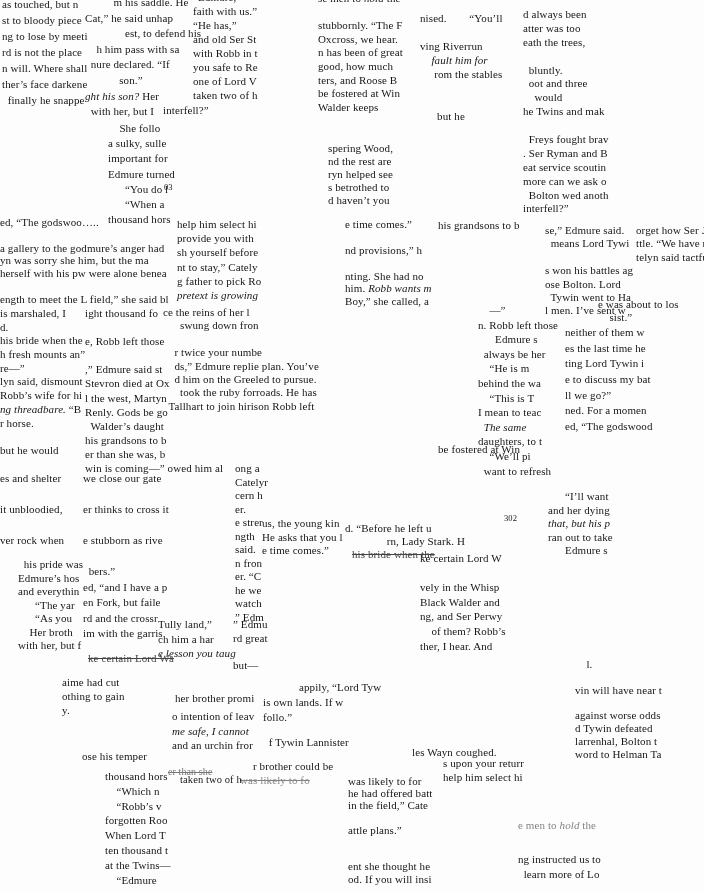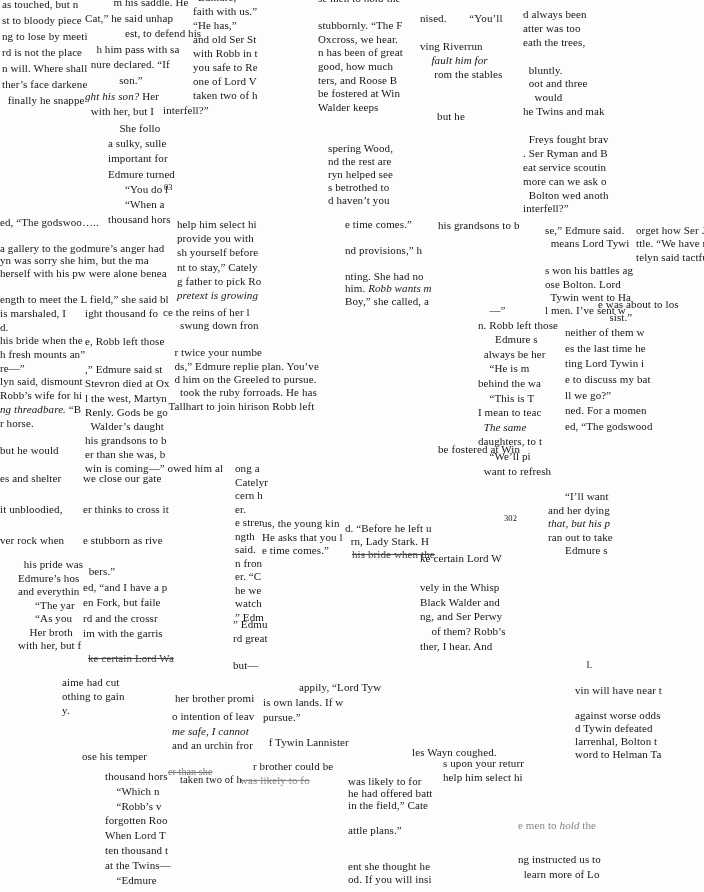--- a/index.html
+++ b/index.html
@@ -37,27 +37,28 @@
     <div class="frag" style="left: 163px; top: 306px;"><div class="line" style="height: 13.4px;"><span>ce the reins of her l</span></div><div class="line" style="height: 13.4px;"><span>      swung down fron</span></div><div class="line" style="height: 13.4px;"><span></span></div><div class="line" style="height: 13.4px;"><span>    r twice your numbe</span></div><div class="line" style="height: 13.4px;"><span>    ds,” Edmure replie plan. You’ve</span></div><div class="line" style="height: 13.4px;"><span>    d him on the Greeled to pursue.</span></div><div class="line" style="height: 13.4px;"><span>      took the ruby forroads. He has</span></div><div class="line" style="height: 13.4px;"><span>  Tallhart to join hirison Robb left</span></div></div>
     <div class="frag" style="left: 478px; top: 304px;"><div class="line" style="height: 14.6px;"><span>    —”</span></div><div class="line" style="height: 14.6px;"><span>n. Robb left those</span></div><div class="line" style="height: 14.6px;"><span>      Edmure s</span></div><div class="line" style="height: 14.6px;"><span>  always be her</span></div><div class="line" style="height: 14.6px;"><span>    “He is m</span></div><div class="line" style="height: 14.6px;"><span>behind the wa</span></div><div class="line" style="height: 14.6px;"><span>    “This is T</span></div><div class="line" style="height: 14.6px;"><span>I mean to teac</span></div><div class="line" style="height: 14.6px;"><span>  </span><span class="it">The same</span></div><div class="line" style="height: 14.6px;"><span>daughters, to t</span></div><div class="line" style="height: 14.6px;"><span>    “We’ll pi</span></div><div class="line" style="height: 14.6px;"><span>  want to refresh</span></div></div>
     <div class="frag" style="left: 565px; top: 326px;"><div class="line" style="height: 15.7px;"><span>neither of them w</span></div><div class="line" style="height: 15.7px;"><span>es the last time he</span></div><div class="line" style="height: 15.7px;"><span>ting Lord Tywin i</span></div><div class="line" style="height: 15.7px;"><span>e to discuss my bat</span></div><div class="line" style="height: 15.7px;"><span>ll we go?”</span></div><div class="line" style="height: 15.7px;"><span>ned. For a momen</span></div><div class="line" style="height: 15.7px;"><span>ed, “The godswood</span></div></div>
     <div class="frag" style="left: 548px; top: 490px;"><div class="line" style="height: 13.6px;"><span>      “I’ll want</span></div><div class="line" style="height: 13.6px;"><span>and her dying</span></div><div class="line" style="height: 13.6px;"><span class="it">that, but his p</span></div><div class="line" style="height: 13.6px;"><span>ran out to take</span></div><div class="line" style="height: 13.6px;"><span>      Edmure s</span></div></div>
     <div class="frag" style="left: 504px; top: 513px; font-size: 8.5px;"><div class="line" style="height: 10px;"><span>302</span></div></div>
     <div class="frag" style="left: 438px; top: 443px;"><div class="line" style="height: 13px;"><span>be fostered at Win</span></div></div>
     <div class="frag" style="left: 0px; top: 472px;"><div class="line" style="height: 15.5px;"><span>es and shelter</span></div><div class="line" style="height: 15.5px;"><span></span></div><div class="line" style="height: 15.5px;"><span>it unbloodied,</span></div><div class="line" style="height: 15.5px;"><span></span></div><div class="line" style="height: 15.5px;"><span>ver rock when</span></div></div>
     <div class="frag" style="left: 83px; top: 472px;"><div class="line" style="height: 15.5px;"><span>we close our gate</span></div><div class="line" style="height: 15.5px;"><span></span></div><div class="line" style="height: 15.5px;"><span>er thinks to cross it</span></div><div class="line" style="height: 15.5px;"><span></span></div><div class="line" style="height: 15.5px;"><span>e stubborn as rive</span></div><div class="line" style="height: 15.5px;"><span></span></div><div class="line" style="height: 15.5px;"><span>  bers.”</span></div><div class="line" style="height: 15.5px;"><span>ed, “and I have a p</span></div><div class="line" style="height: 15.5px;"><span>en Fork, but faile</span></div><div class="line" style="height: 15.5px;"><span>rd and the crossr</span></div><div class="line" style="height: 15.5px;"><span>im with the garris</span></div></div>
     <div class="frag" style="left: 235px; top: 462px;"><div class="line" style="height: 13.5px;"><span>ong a</span></div><div class="line" style="height: 13.5px;"><span>Catelyr</span></div><div class="line" style="height: 13.5px;"><span>cern h</span></div><div class="line" style="height: 13.5px;"><span>er.</span></div><div class="line" style="height: 13.5px;"><span>e strer</span></div><div class="line" style="height: 13.5px;"><span>ngth</span></div><div class="line" style="height: 13.5px;"><span>said.</span></div><div class="line" style="height: 13.5px;"><span>n fron</span></div><div class="line" style="height: 13.5px;"><span>er. “C</span></div><div class="line" style="height: 13.5px;"><span>he we</span></div><div class="line" style="height: 13.5px;"><span>watch</span></div><div class="line" style="height: 13.5px;"><span>” Edm</span></div></div>
     <div class="frag" style="left: 262px; top: 517px;"><div class="line" style="height: 13.5px;"><span>us, the young kin</span></div><div class="line" style="height: 13.5px;"><span>He asks that you l</span></div><div class="line" style="height: 13.5px;"><span>e time comes.”</span></div></div>
-    <div class="frag" style="left: 345px; top: 522px;"><div class="line" style="height: 13px;"><span>d. “Before he left u</span></div><div class="line" style="height: 13px;"><span>  rn, Lady Stark. H</span></div></div>
+    <div class="frag" style="left: 345px; top: 522px;"><div class="line" style="height: 13px;"><span>d. “Before he left u</span></div><div class="line" style="height: 13px; margin-left: 36px;"><span>  rn, Lady Stark. H</span></div></div>
     <div class="frag" style="left: 352px; top: 548px; color: rgb(68, 68, 68);"><div class="line" style="height: 13.5px;"><span class="strike">his bride when the</span></div></div>
     <div class="frag" style="left: 420px; top: 552px;"><div class="line" style="height: 14.6px;"><span>ke certain Lord W</span></div><div class="line" style="height: 14.6px;"><span></span></div><div class="line" style="height: 14.6px;"><span>vely in the Whisp</span></div><div class="line" style="height: 14.6px;"><span>Black Walder and</span></div><div class="line" style="height: 14.6px;"><span>ng, and Ser Perwy</span></div><div class="line" style="height: 14.6px;"><span>    of them? Robb’s</span></div><div class="line" style="height: 14.6px;"><span>ther, I hear. And</span></div></div>
     <div class="frag" style="left: 18px; top: 558px;"><div class="line" style="height: 13.5px;"><span>  his pride was</span></div><div class="line" style="height: 13.5px;"><span>Edmure’s hos</span></div><div class="line" style="height: 13.5px;"><span>and everythin</span></div><div class="line" style="height: 13.5px;"><span>      “The yar</span></div><div class="line" style="height: 13.5px;"><span>      “As you</span></div><div class="line" style="height: 13.5px;"><span>    Her broth</span></div><div class="line" style="height: 13.5px;"><span>with her, but f</span></div></div>
     <div class="frag" style="left: 88px; top: 652px; color: rgb(68, 68, 68);"><div class="line" style="height: 13.5px;"><span class="strike">ke certain Lord Wa</span></div></div>
+    <div class="frag" style="left: 158px; top: 618px;"><div class="line" style="height: 14.6px;"><span>Tully land,”</span></div><div class="line" style="height: 14.6px;"><span>ch him a har</span></div><div class="line" style="height: 14.6px;"><span class="it">e lesson you taug</span></div></div>
     <div class="frag" style="left: 233px; top: 618px;"><div class="line" style="height: 13.8px;"><span>” Edmu</span></div><div class="line" style="height: 13.8px;"><span>rd great</span></div><div class="line" style="height: 13.8px;"><span></span></div><div class="line" style="height: 13.8px;"><span>but—</span></div></div>
-    <div class="frag" style="left: 263px; top: 681px;"><div class="line" style="height: 15px; margin-left: 36px;"><span>appily, “Lord Tyw</span></div><div class="line" style="height: 15px;"><span>is own lands. If w</span></div><div class="line" style="height: 15px;"><span>pursue.”</span></div><div class="line" style="height: 15px; margin-top: 10px;"><span>  f Tywin Lannister</span></div></div>
+    <div class="frag" style="left: 263px; top: 681px;"><div class="line" style="height: 15px; margin-left: 36px;"><span>appily, “Lord Tyw</span></div><div class="line" style="height: 15px;"><span>is own lands. If w</span></div><div class="line" style="height: 15px;"><span>follo.”</span></div><div class="line" style="height: 15px; margin-top: 10px;"><span>  f Tywin Lannister</span></div></div>
     <div class="frag" style="left: 175px; top: 692px;"><div class="line" style="height: 13px;"><span>her brother promi</span></div></div>
     <div class="frag" style="left: 62px; top: 676px;"><div class="line" style="height: 14px;"><span>aime had cut</span></div><div class="line" style="height: 14px;"><span>othing to gain</span></div><div class="line" style="height: 14px;"><span>y.</span></div></div>
     <div class="frag" style="left: 172px; top: 710px;"><div class="line" style="height: 14.5px;"><span>o intention of leav</span></div><div class="line" style="height: 14.5px;"><span class="it">me safe, I cannot</span></div><div class="line" style="height: 14.5px;"><span>and an urchin fror</span></div></div>
     <div class="frag" style="left: 575px; top: 658px;"><div class="line" style="height: 12.8px;"><span>    l.</span></div><div class="line" style="height: 12.8px;"><span></span></div><div class="line" style="height: 12.8px;"><span>vin will have near t</span></div><div class="line" style="height: 12.8px;"><span></span></div><div class="line" style="height: 12.8px;"><span>against worse odds</span></div><div class="line" style="height: 12.8px;"><span>d Tywin defeated</span></div><div class="line" style="height: 12.8px;"><span>larrenhal, Bolton t</span></div><div class="line" style="height: 12.8px;"><span>word to Helman Ta</span></div></div>
     <div class="frag" style="left: 518px; top: 772px; opacity: 0.55; margin-top: 47px;"><div class="line" style="height: 13px;"><span>e men to </span><span class="it">hold</span><span> the</span></div></div>
     <div class="frag" style="left: 518px; top: 853px;"><div class="line" style="height: 14.6px;"><span>ng instructed us to</span></div><div class="line" style="height: 14.6px;"><span>  learn more of Lo</span></div></div>
     <div class="frag" style="left: 412px; top: 746px;"><div class="line" style="height: 13px;"><span>les Wayn coughed.</span></div></div>
     <div class="frag" style="left: 443px; top: 757px;"><div class="line" style="height: 13.5px;"><span>s upon your returr</span></div><div class="line" style="height: 13.5px;"><span>help him select hi</span></div></div>
     <div class="frag" style="left: 253px; top: 760px;"><div class="line" style="height: 13px;"><span>r brother could be</span></div></div>
     <div class="frag" style="left: 240px; top: 774px; color: rgb(85, 85, 85); opacity: 0.7;"><div class="line" style="height: 13.5px;"><span class="strike">was likely to fo</span></div></div>

